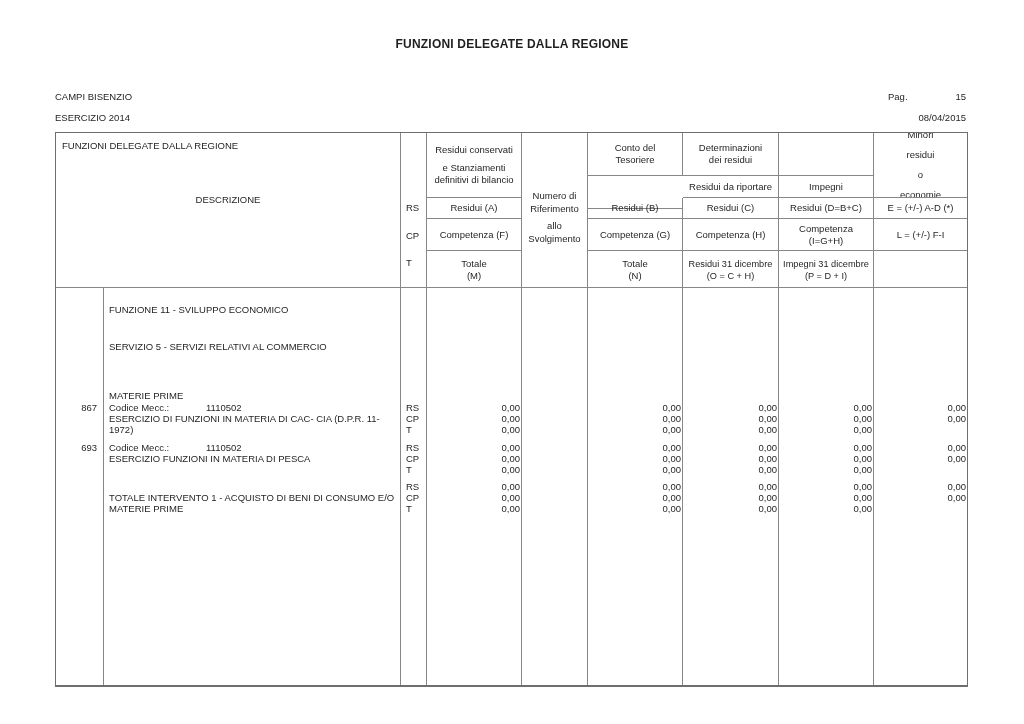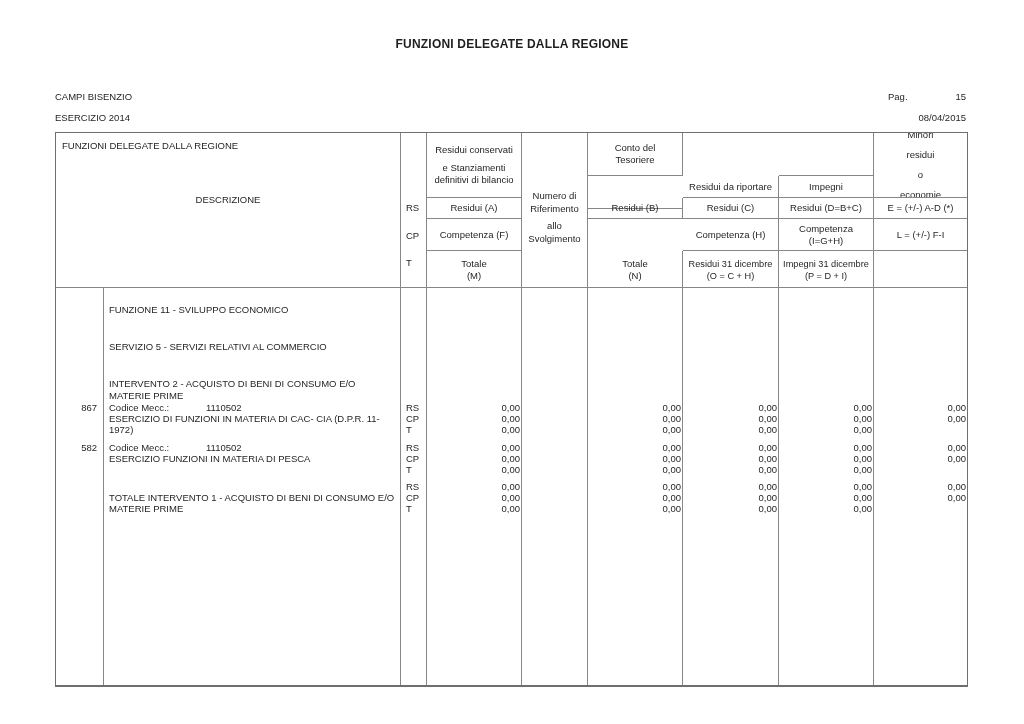--- a/index.html
+++ b/index.html
@@ -118,25 +118,30 @@
         </div>
 
       <div class="hc c-ref br">
           <div class="line">Numero di</div>
           <div class="line">Riferimento</div>
           <div class="line">allo</div>
           <div class="line">Svolgimento</div>
         </div>
       <div class="hc c-b-sub br bb">Pagamenti</div>
       <div class="hc c-b-r1 br bb">Residui (B)</div>
+      <div class="hc c-b-r2 br bb">Competenza (G)</div>
       <div class="hc c-b-r3 br">
           <div class="line">Totale</div>
           <div class="line">(N)</div>
         </div>
 
+      <div class="hc c-c-title br bb">
+          <div class="line">Determinazioni</div>
+          <div class="line">dei residui</div>
+        </div>
       <div class="hc c-c-sub br bb">Residui da riportare</div>
       <div class="hc c-c-r1 br bb">Residui (C)</div>
       <div class="hc c-c-r2 br bb">Competenza (H)</div>
       <div class="hc c-c-r3 br small">
           <div class="line">Residui 31 dicembre</div>
           <div class="line">(O = C + H)</div>
         </div>
 
       <div class="hc c-d-title br bb"></div>
       <div class="hc c-d-sub br bb">Impegni</div>
@@ -157,26 +162,25 @@
           <div class="line">economie</div>
         </div>
       <div class="hc c-e-r1 bb">E = (+/-) A-D (*)</div>
       <div class="hc c-e-r2 bb">L = (+/-) F-I</div>
       <div class="hc c-e-r3"></div>
     </div>
 
     <div id="tbody">
       <div class="bcol br">
           <div class="bline num" style="top: 114px;">867</div>
-          <div class="bline num" style="top: 154px;">582</div>
+          <div class="bline num" style="top: 154px;">693</div>
         </div>
       <div class="bcol br">
           <div class="bline lft" style="top: 16px;">FUNZIONE 11 - SVILUPPO ECONOMICO</div>
           <div class="bline lft" style="top: 53px;">SERVIZIO 5 - SERVIZI RELATIVI AL COMMERCIO</div>
-          <div class="bline lft" style="top: 90px;">INTERVENTO 2 - ACQUISTO DI BENI DI CONSUMO E/O</div>
           <div class="bline lft" style="top: 102px;">MATERIE PRIME</div>
           <div class="bline lft" style="top: 114px;"><span class="codegap">Codice Mecc.:</span><span>1110502</span></div>
           <div class="bline lft" style="top: 125px;">ESERCIZIO DI FUNZIONI IN MATERIA DI CAC- CIA (D.P.R. 11-</div>
           <div class="bline lft" style="top: 136px;">1972)</div>
           <div class="bline lft" style="top: 154px;"><span class="codegap">Codice Mecc.:</span><span>1110502</span></div>
           <div class="bline lft" style="top: 165px;">ESERCIZIO FUNZIONI IN MATERIA DI PESCA</div>
           <div class="bline lft" style="top: 204px;">TOTALE INTERVENTO 1 - ACQUISTO DI BENI DI CONSUMO E/O</div>
           <div class="bline lft" style="top: 215px;">MATERIE PRIME</div>
         </div>
       <div class="bcol br">

